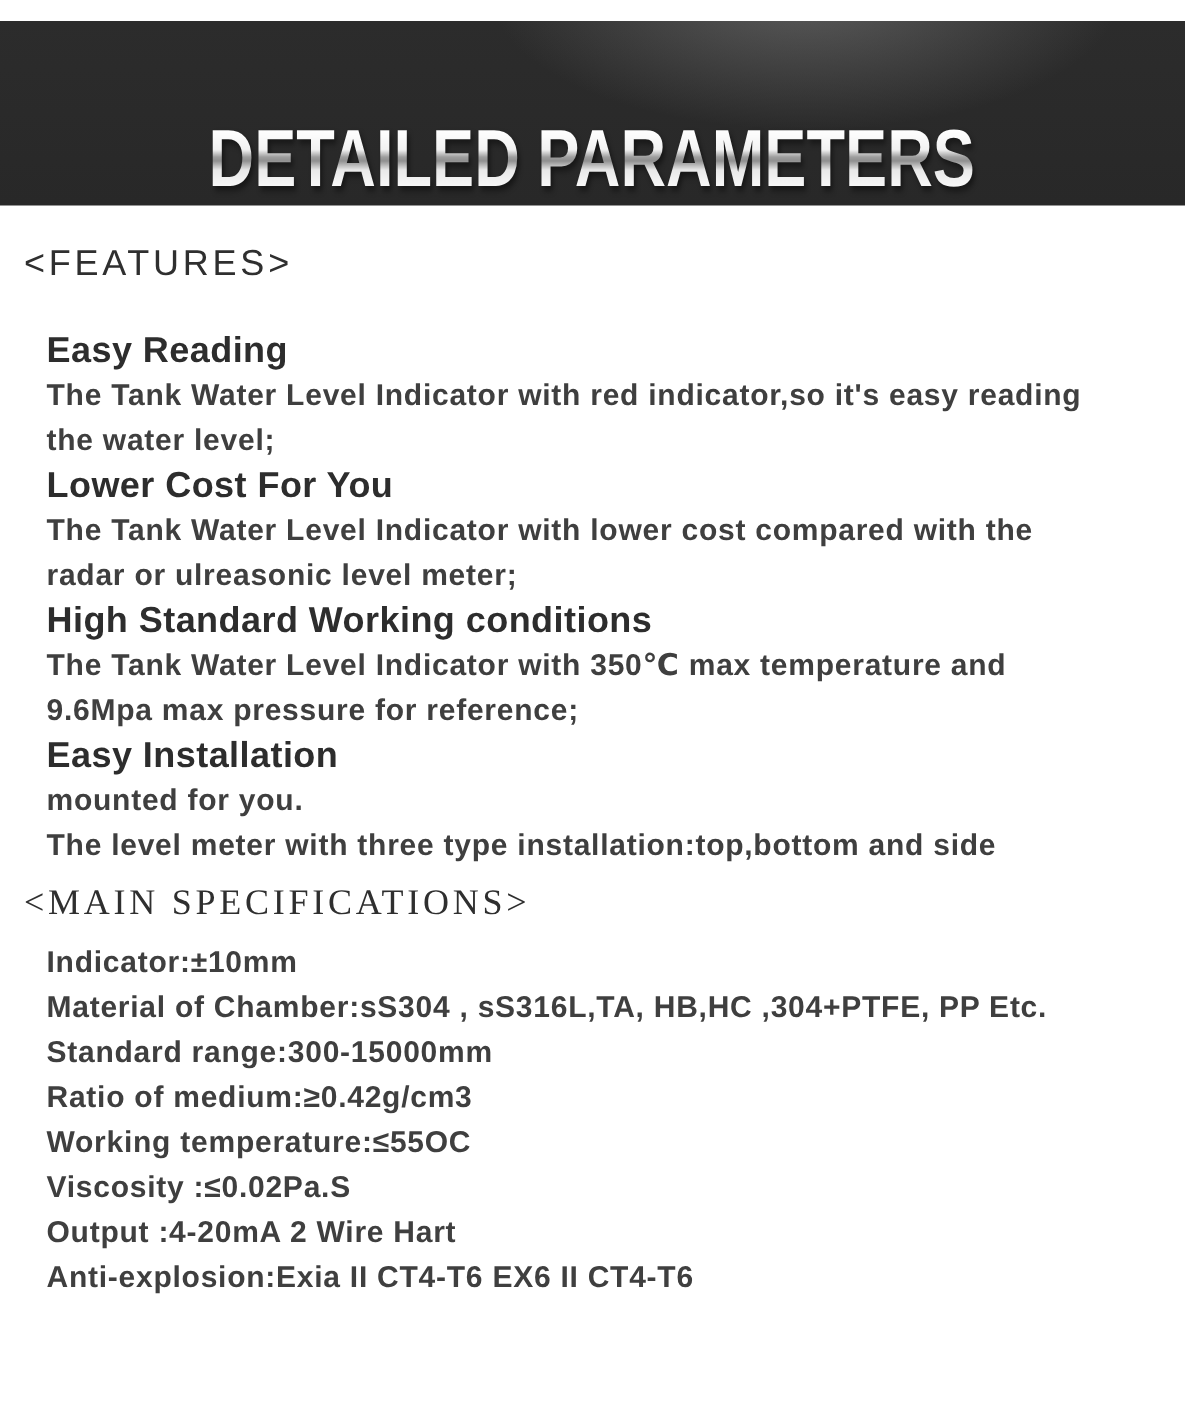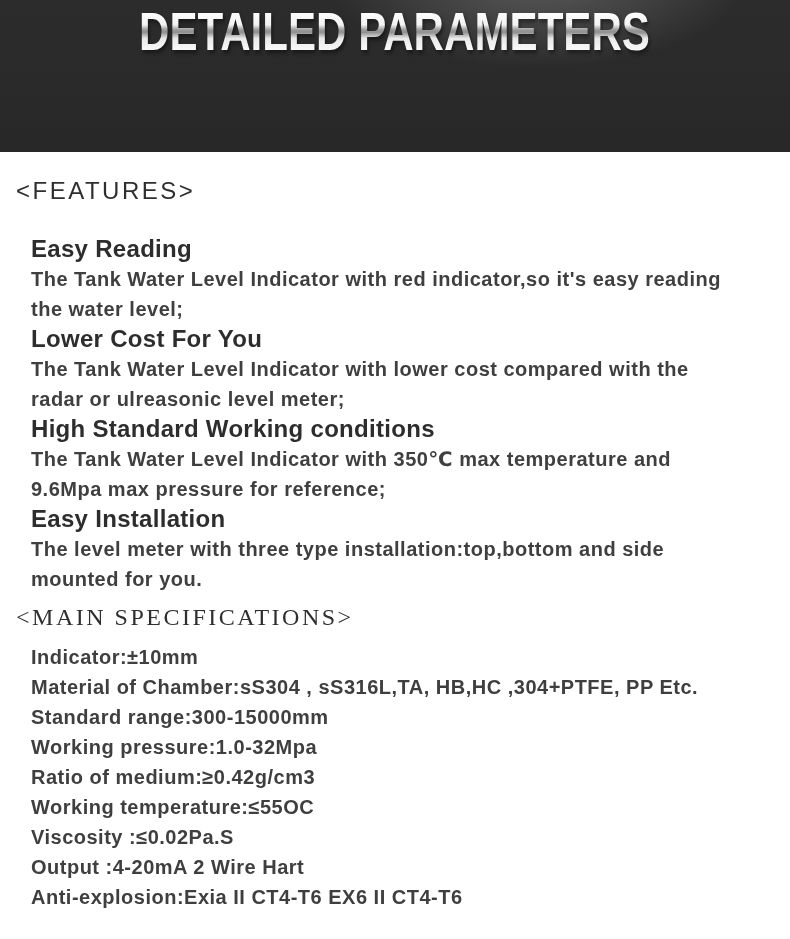--- a/index.html
+++ b/index.html
@@ -8,27 +8,28 @@
     background: #ffffff;
     font-family: "Liberation Sans", "DejaVu Sans", sans-serif;
   }
   body {
     height: 939px;
     overflow: hidden;
   }
 
   
   .banner {
-    height: 152px;
+    height: 123px;
     background:
       radial-gradient(ellipse 300px 130px at 68% -15%, rgba(130,130,130,0.55), rgba(130,130,130,0) 70%),
       linear-gradient(#2c2c2c, #282828);
     display: flex;
-    align-items: flex-start;
+    align-items: flex-end;
     justify-content: center;
+    margin-top: 14px;
   }
   .banner-title {
     font-size: 54px;
     font-weight: 700;
     white-space: nowrap;
     letter-spacing: 0px;
     transform: scaleX(0.78);
     transform-origin: center;
     background: linear-gradient(180deg,
       #cfcfcf 0%, #ffffff 18%, #f2f2f2 40%,
@@ -106,33 +107,32 @@
     </div>
 
     <div class="feature">
       <div class="feature-title">High Standard Working conditions</div>
       <div class="feature-line">The Tank Water Level Indicator with 350℃ max temperature and</div>
       <div class="feature-line">9.6Mpa max pressure for reference;</div>
     </div>
 
     <div class="feature">
       <div class="feature-title">Easy Installation</div>
+      <div class="feature-line">mounted for you.</div>
       <div class="feature-line">The level meter with three type installation:top,bottom and side</div>
-      <div class="feature-line">mounted for you.</div>
     </div>
 
   </div>
 
   <h2 class="section-heading specs-heading">&lt;MAIN SPECIFICATIONS&gt;</h2>
 
   <div class="spec-list">
     <div class="spec-line">Indicator:±10mm</div>
     <div class="spec-line">Material of Chamber:sS304 , sS316L,TA, HB,HC ,304+PTFE, PP Etc.</div>
     <div class="spec-line">Standard range:300-15000mm</div>
-    <div class="spec-line">Working pressure:1.0-32Mpa</div>
     <div class="spec-line">Ratio of medium:≥0.42g/cm3</div>
     <div class="spec-line">Working temperature:≤55OC</div>
     <div class="spec-line">Viscosity :≤0.02Pa.S</div>
     <div class="spec-line">Output :4-20mA 2 Wire Hart</div>
     <div class="spec-line">Anti-explosion:Exia II CT4-T6 EX6 II CT4-T6</div>
   </div>
 
 </div>
 
 </body></html>

